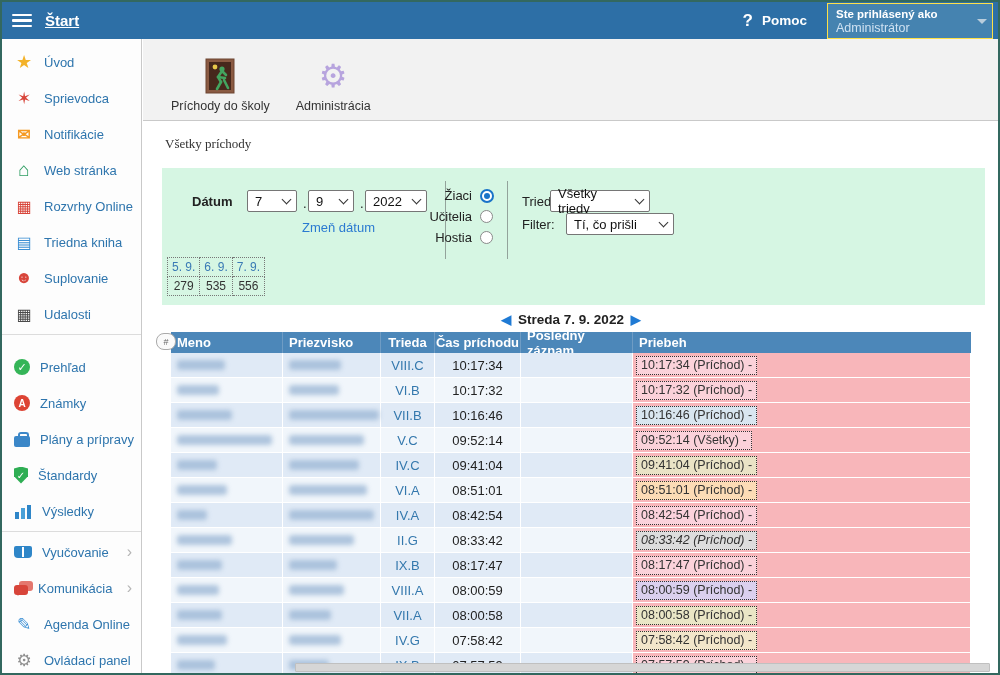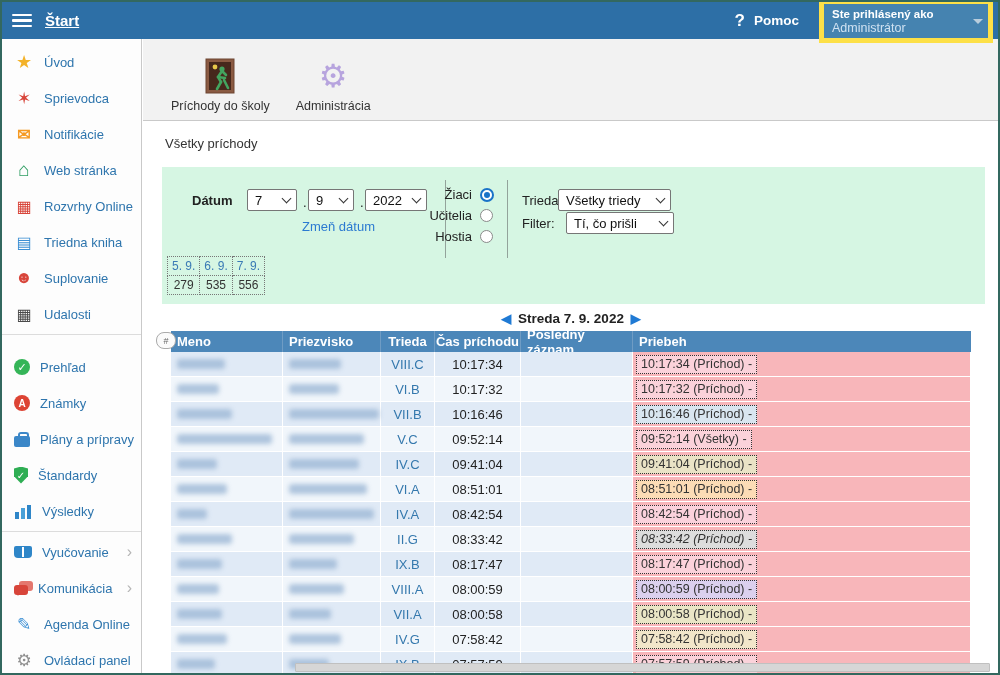--- a/index.html
+++ b/index.html
@@ -6,21 +6,21 @@
   .page{width:1000px;height:675px;border:2px solid #33685f;box-sizing:border-box;position:relative;
         background:#fff;font-family:"Liberation Sans",sans-serif;overflow:hidden;}
 
   
   .topbar{position:absolute;left:0;top:0;right:0;height:37px;background:#2d6fa6;display:flex;align-items:center;z-index:5;}
   .burger{width:20px;display:flex;flex-direction:column;gap:3px;margin-left:10px;cursor:pointer;}
   .burger i{height:2.5px;background:#fff;border-radius:1px;display:block;}
   .top-title{margin-left:13px;color:#fff;font-size:15px;font-weight:600;text-decoration:underline;}
   .help{margin-left:auto;display:flex;align-items:center;gap:9px;color:#fff;font-weight:bold;font-size:13.5px;cursor:pointer;}
   .help .q{font-size:17px;}
-  .userbox{margin:0 5px 0 20px;width:136px;height:32px;background:#4583b0;border:5px solid #fde047;
+  .userbox{margin:0 5px 0 20px;width:136px;height:32px;background:#4583b0;border:1px solid #fde047;
            display:flex;flex-direction:column;justify-content:center;padding:1px 20px 1px 8px;position:relative;cursor:pointer;}
   .userbox .l1{color:#fff;font-size:11.5px;font-weight:bold;line-height:14px;white-space:nowrap;}
   .userbox .l2{color:#cfe2f2;font-size:12.5px;line-height:14px;}
   .userbox .arr{position:absolute;right:5px;top:15px;width:0;height:0;border:5px solid transparent;border-top-color:#b9cddc;}
 
   
   .sidebar{position:absolute;left:0;top:37px;width:140px;bottom:0;background:#fdfdfd;border-right:1px solid #c9c9c9;
            box-sizing:border-box;padding-top:5px;overflow:hidden;}
   .side-item{height:36px;display:flex;align-items:center;padding-left:12px;gap:10px;cursor:pointer;}
   .side-label{font-size:13px;color:#2e75ad;white-space:nowrap;}
@@ -58,21 +58,21 @@
   .ic-gear-icon{color:#8f8f8f;font-size:17px;}
 
   
   .main{position:absolute;left:141px;top:37px;right:0;bottom:0;background:#fff;overflow:hidden;}
   .toolbar{height:81px;background:#f2f2f2;border-bottom:1px solid #c9c9c9;display:flex;align-items:center;padding-left:22px;gap:14px;}
   .tool-item{display:flex;flex-direction:column;align-items:center;justify-content:flex-end;height:66px;padding:0 6px;cursor:pointer;}
   .tool-icon{height:42px;display:flex;align-items:center;justify-content:center;}
   .tool-label{font-size:12.5px;color:#333;margin-top:2px;white-space:nowrap;}
   .admin-gear{font-size:32px;color:#b7a4de;font-style:normal;line-height:1;}
 
-  .section-title{margin:15px 0 0 22px;font-size:13px;color:#333;}
+  .section-title{margin:15px 0 0 22px;font-size:13px;color:#333;font-family:Liberation Serif, serif;}
 
   
   .panel{position:relative;margin:16px 0 0 19px;width:823px;height:137px;background:#d6f6e3;}
   .lbl{font-size:13px;color:#222;}
   .b{font-weight:bold;}
   .pos{position:absolute;}
   .sel{display:inline-flex;align-items:center;justify-content:space-between;background:#fff;border:1px solid #767676;
        border-radius:2px;height:22px;padding:0 5px 0 7px;font-size:13px;color:#111;box-sizing:border-box;cursor:pointer;}
   .car{width:6px;height:6px;border-right:1.7px solid #333;border-bottom:1.7px solid #333;transform:rotate(45deg);
        margin:-3px 1px 0 7px;flex:none;}
@@ -295,21 +295,21 @@
         <span class="radio"></span>
       </div>
       <div class="radio-row" style="left:255px;top:62px;">
         <span class="rl">Hostia</span>
         <span class="radio"></span>
       </div>
 
       <div class="vdiv" style="left:345px;"></div>
 
       <span class="pos lbl" style="left:360px;top:26px;">Trieda:</span>
-      <span class="pos sel" style="left:396px;top:22px;width:113px;">
+      <span class="pos sel" style="left:388px;top:22px;width:100px;">
         <span>Všetky triedy</span>
           <span class="car"></span>
       </span>
       <span class="pos lbl" style="left:360px;top:49px;">Filter:</span>
       <span class="pos sel" style="left:404px;top:45px;width:108px;">
         <span>Tí, čo prišli</span>
           <span class="car"></span>
       </span>
 
       <table class="mini">

